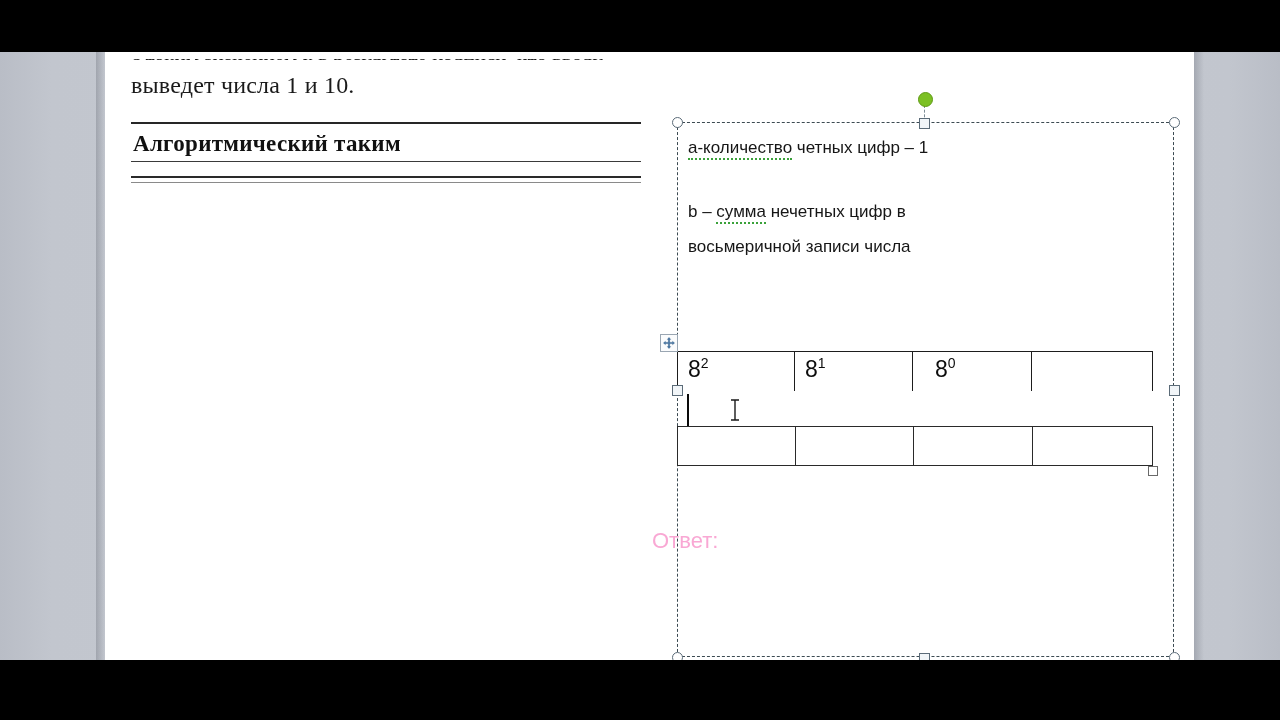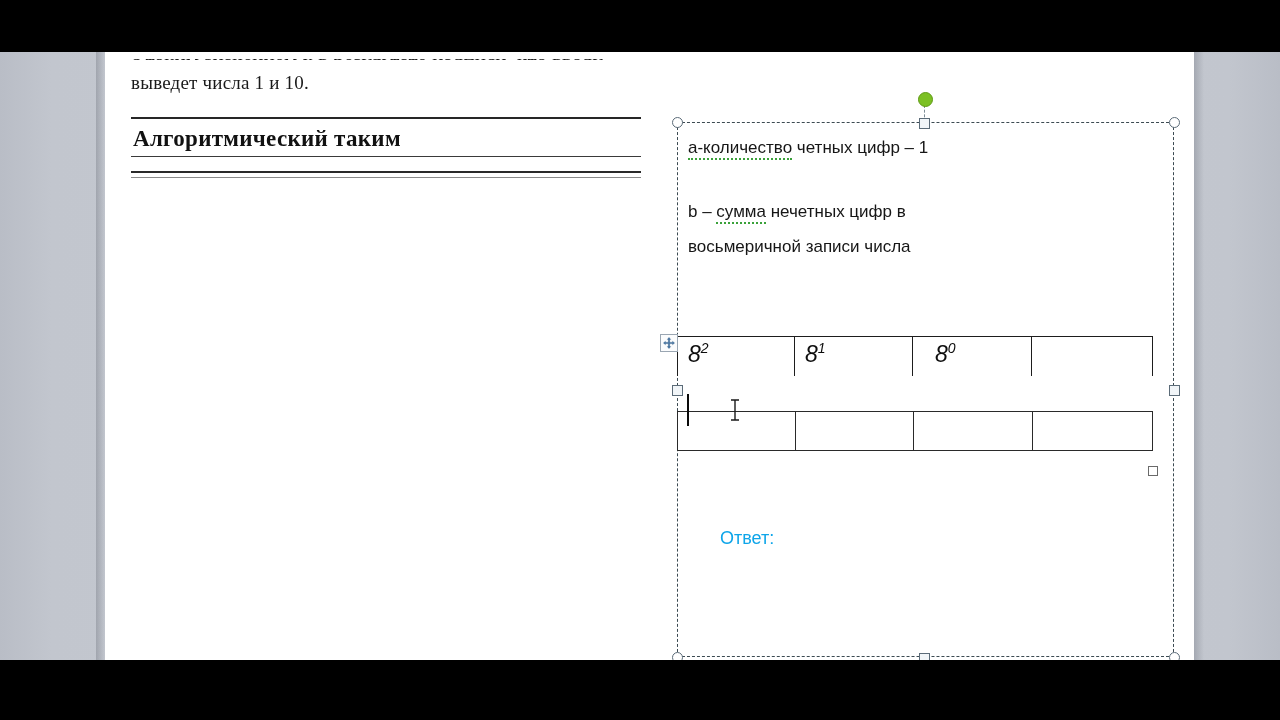--- a/index.html
+++ b/index.html
@@ -26,21 +26,21 @@
   .page-shadow-r{position:absolute;left:1194px;top:0;width:10px;height:720px;
     background:linear-gradient(to right,rgba(120,125,135,0.40),rgba(255,255,255,0.0));}
 
   
   .left-col{position:absolute;left:131px;top:52px;width:510px;}
   .cut-line{
     font-family:"Liberation Serif",serif;font-size:21px;color:#1a1a1a;
     height:8px;overflow:hidden;line-height:21px;
   }
   .lead-line{
-    font-family:"Liberation Serif",serif;font-size:19px;color:#1a1a1a;
+    font-family:"Liberation Serif",serif;font-size:24px;color:#1a1a1a;
     margin-top:12px;letter-spacing:.2px;
   }
   .rule-thick{height:0;border-top:2.5px solid #262626;margin-top:23px;}
   .heading{
     font-family:"Liberation Serif",serif;font-weight:bold;font-size:23px;
     color:#111;letter-spacing:.3px;padding:7px 0 4px 2px;
   }
   .rule-thin{height:0;border-top:1.6px solid #3a3a3a;}
   .code{
     font-family:"Liberation Mono",monospace;font-size:18.5px;color:#2a2a33;
@@ -77,21 +77,21 @@
   }
   .h-square{
     position:absolute;width:9px;height:9px;
     background:#f1f5f8;border:1.4px solid #5b6b78;z-index:30;
   }
   .rot-stem{position:absolute;width:0;border-left:1.4px dashed #7d8c96;height:17px;z-index:28;}
   .rot-knob{position:absolute;width:13px;height:13px;border-radius:50%;
     background:#7cc024;border:1px solid #5f9a14;z-index:31;}
 
   
-  .tbl{position:absolute;left:677px;top:336px;width:476px;font-style:italic;}
+  .tbl{position:absolute;left:677px;top:351px;width:476px;}
   .tbl-row1{position:relative;height:75px;}
   .tbl-row2{position:relative;height:40px;margin-top:0;}
   .cell-top{
     position:absolute;top:0;height:40px;border-top:1.6px solid #1d1d1d;
     box-sizing:border-box;
   }
   .cell-top.rb{border-right:1.6px solid #1d1d1d;}
   .cell-top.lb{border-left:1.6px solid #1d1d1d;}
   .cell-label{
     position:absolute;top:3px;font-size:23px;color:#0d0d0d;font-weight:400;
@@ -110,21 +110,21 @@
     position:absolute;left:1148px;top:466px;width:8px;height:8px;
     background:#fff;border:1.3px solid #6a6a6a;z-index:32;
   }
 
   
   .caret{position:absolute;left:687px;top:394px;width:0;height:32px;
     border-left:2.4px solid #0a0a0a;z-index:33;}
   .ibeam{position:absolute;left:729px;top:399px;z-index:34;}
 
   .answer{
-    position:absolute;left:720px;top:528px;font-size:18px;color:#0ea5e9;
+    position:absolute;left:652px;top:528px;font-size:22px;color:#f9a8d4;
   }
 </style>
 </head>
 <body>
 
 <div class="workspace"></div>
 <div class="page-shadow-l"></div>
 <div class="page-shadow-r"></div>
 <div class="page"></div>
 

